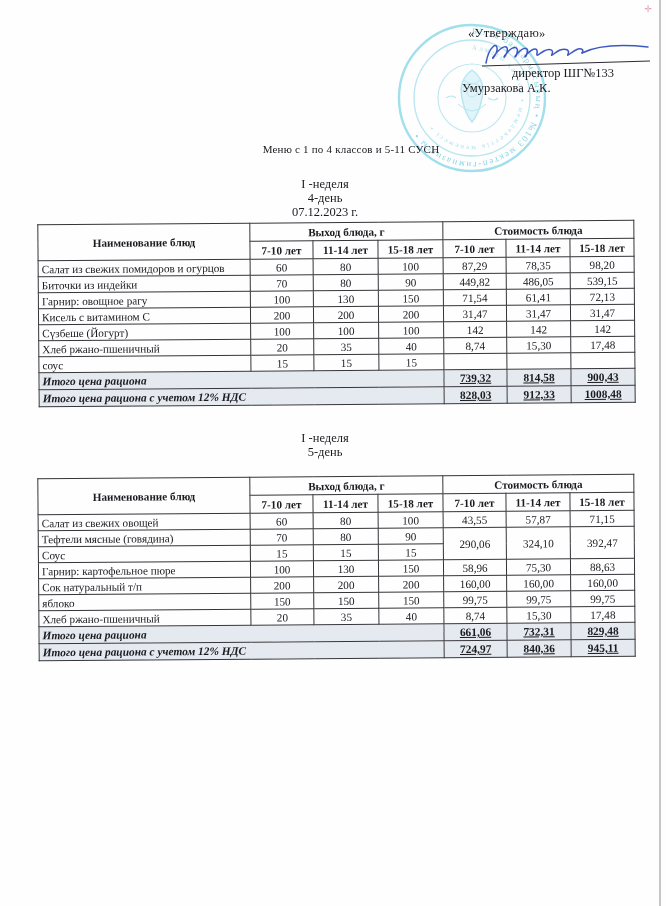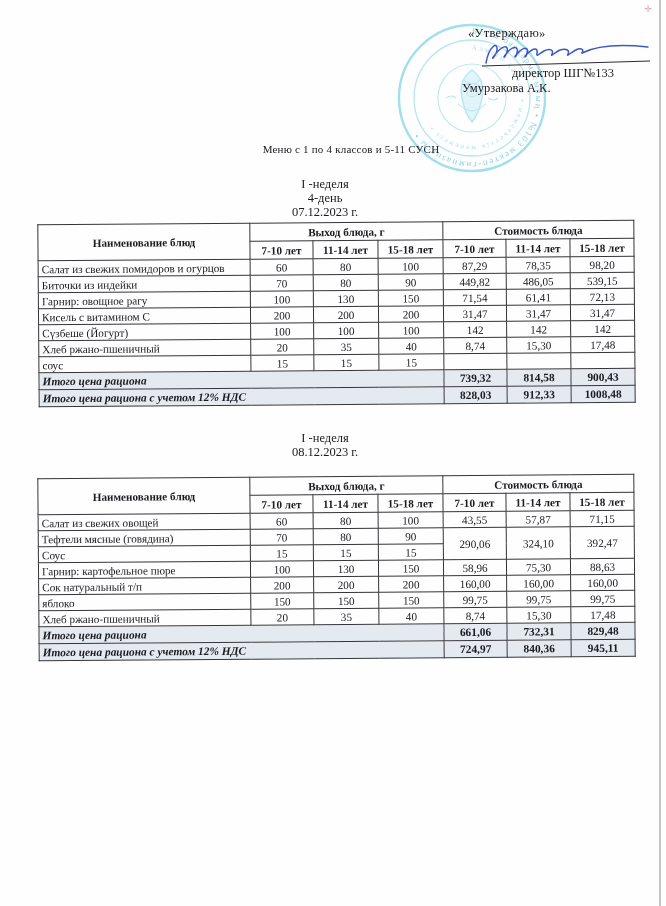--- a/index.html
+++ b/index.html
@@ -34,21 +34,21 @@
   .table-wrap-2{top:476px;transform:rotate(-0.45deg);}
 
   table.menu{border-collapse:collapse;width:596px;font-size:11px;table-layout:fixed;}
   table.menu th,table.menu td{border:1px solid #35353a;padding:0 3px;height:15px;
     overflow:hidden;white-space:nowrap;}
   table.menu thead th{font-weight:bold;font-size:11.2px;text-align:center;padding:1px 2px;}
   td.name{text-align:left;font-size:11.2px;padding-left:5px;}
   td.num{text-align:center;font-size:11.2px;}
   tr.total-row td{background:#e4eaef;font-weight:bold;height:16px;}
   td.total-label{font-style:italic;text-align:left;padding-left:5px;font-size:11.4px;}
-  td.total-num{text-align:center;font-style:normal;font-size:11.4px;}
+  td.total-num{text-align:center;font-style:normal;font-size:11.4px;text-decoration:underline;}
 </style>
 </head>
 <body>
 
 <div class="page">
 
   <div class="scan-edge"></div>
   <div class="scan-mark">✛</div>
 
   <svg class="stamp" viewBox="0 0 156 156">
@@ -199,21 +199,21 @@
             <td class="total-num">828,03</td>
             <td class="total-num">912,33</td>
             <td class="total-num">1008,48</td>
           </tr>
         </tbody>
     </table>
   </div>
 
   <div class="sec-head sec-head-2">
     <div>I -неделя</div>
-    <div>08.12.2023 г.</div>
+    <div>5-день</div>
   </div>
 
   <div class="table-wrap table-wrap-2">
     <table class="menu">
       <colgroup>
           <col style="width:212px">
           <col style="width:63px">
           <col style="width:65px">
           <col style="width:65px">
           <col style="width:63px">

